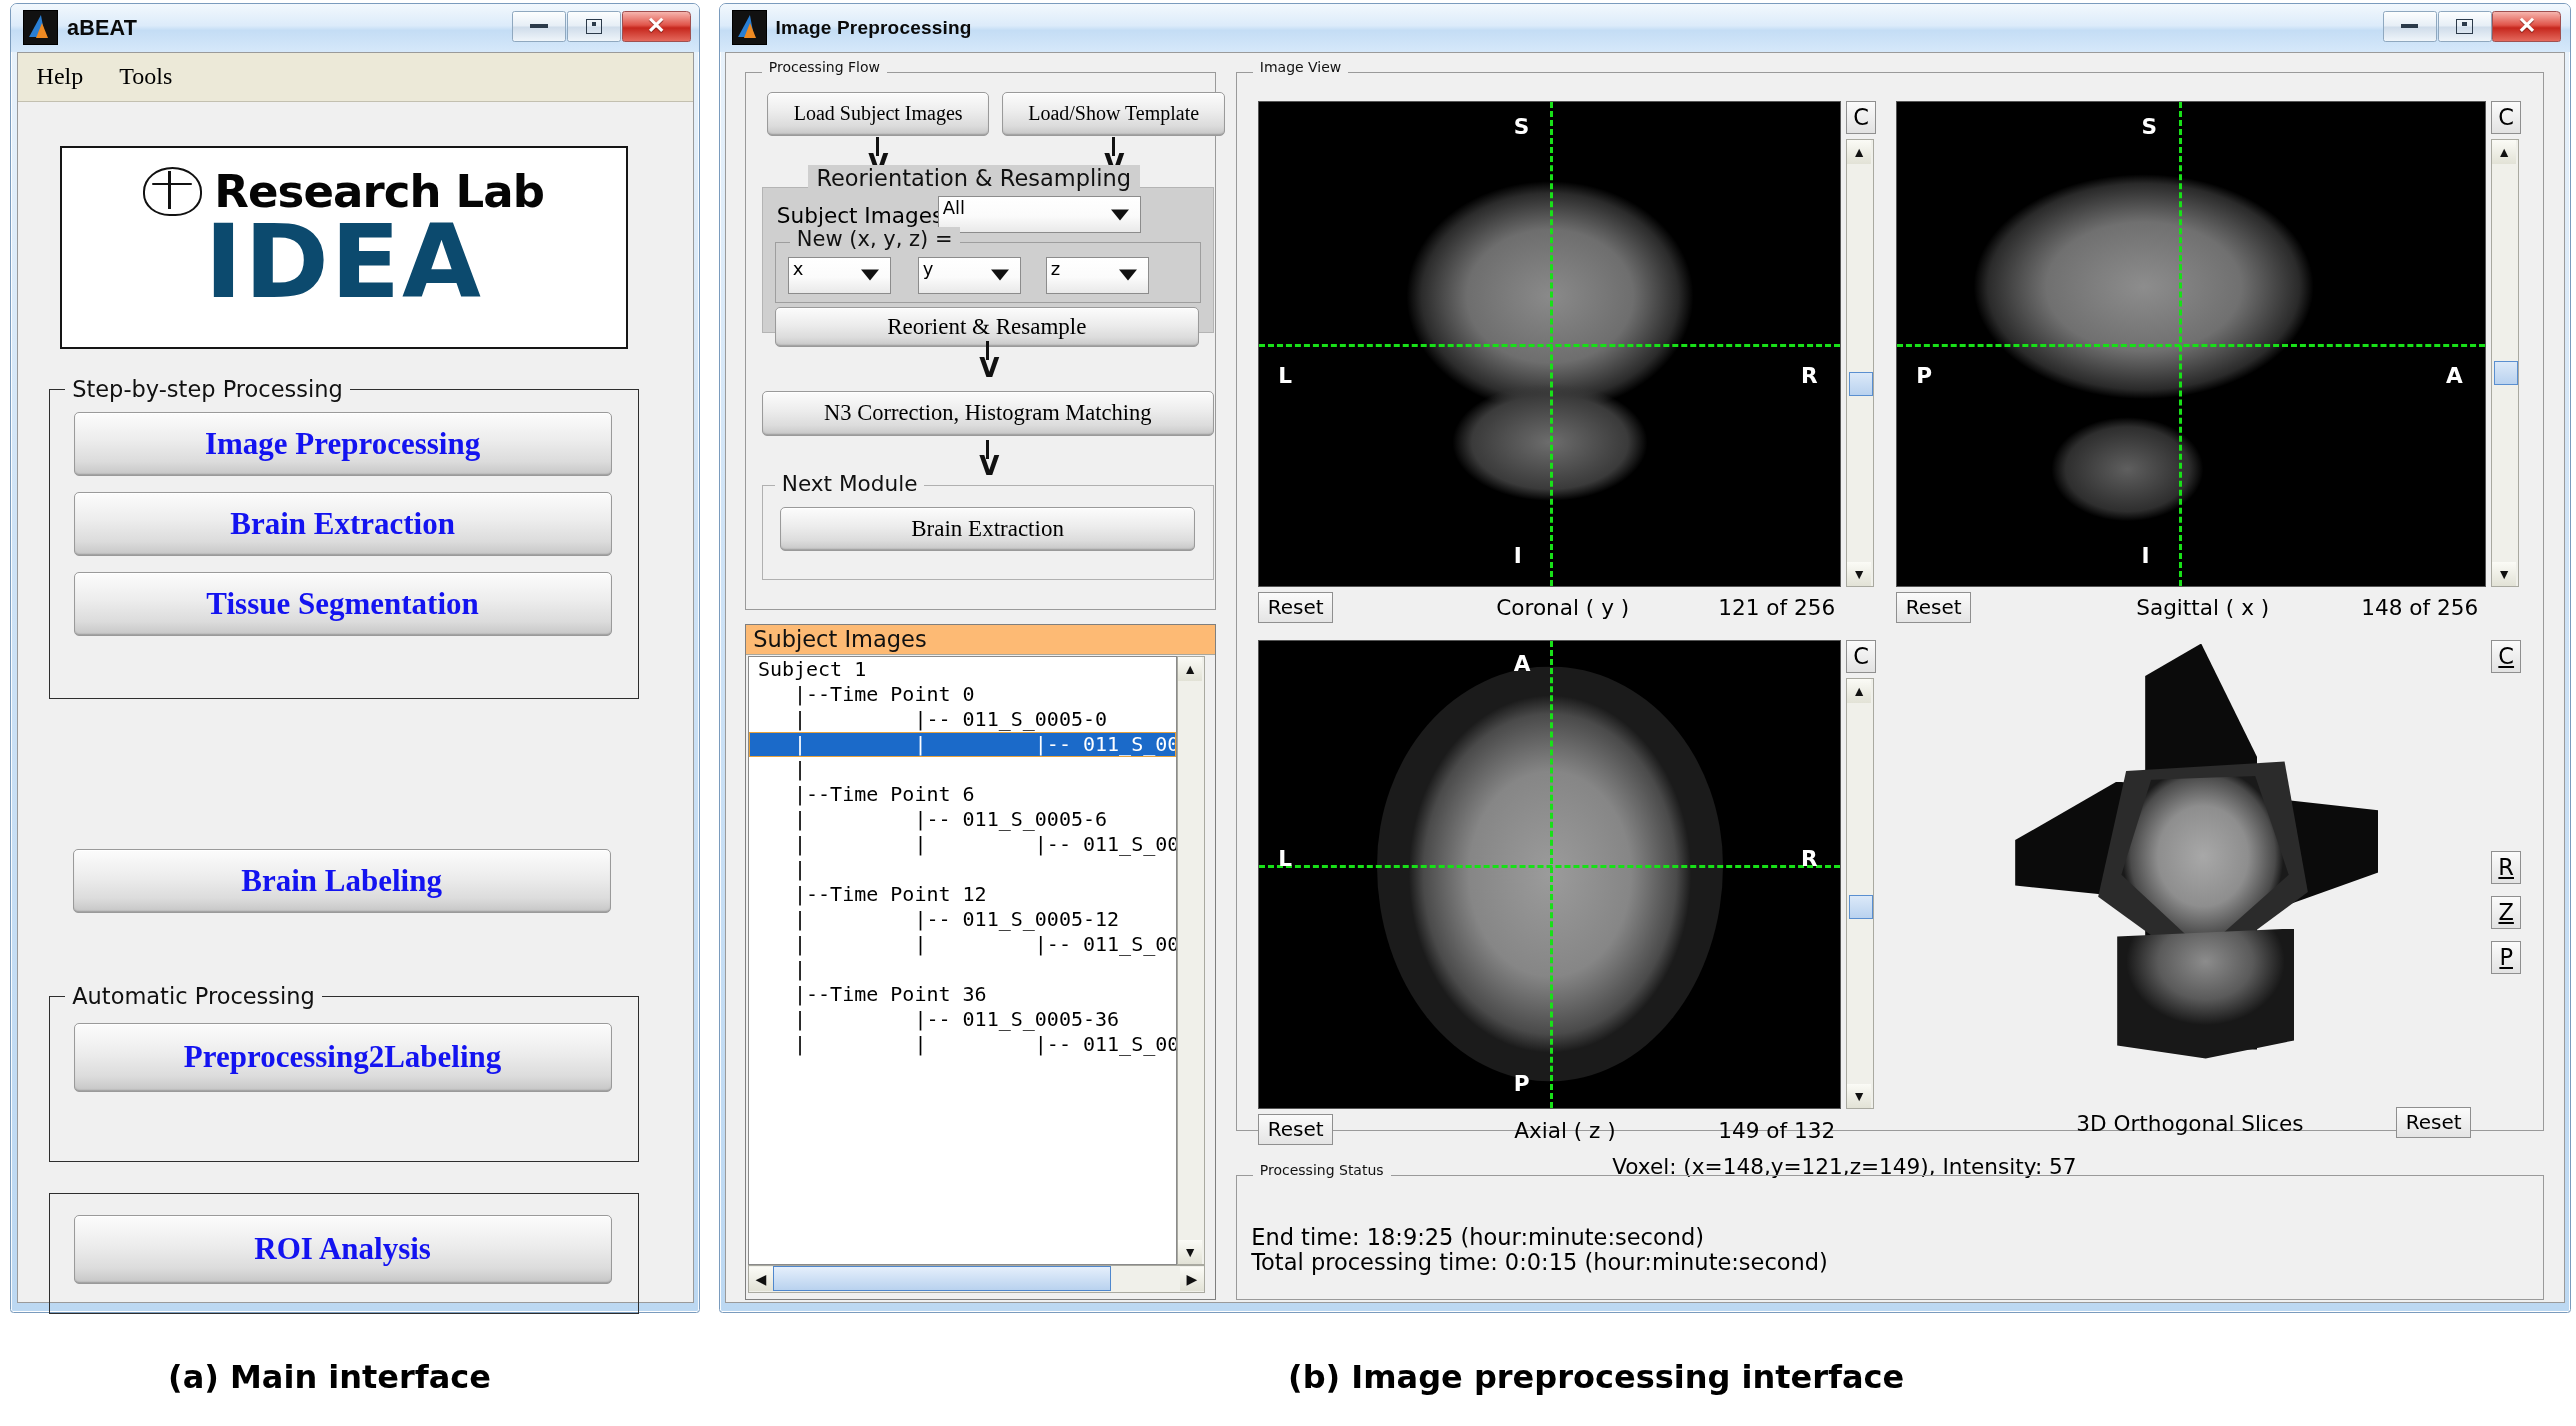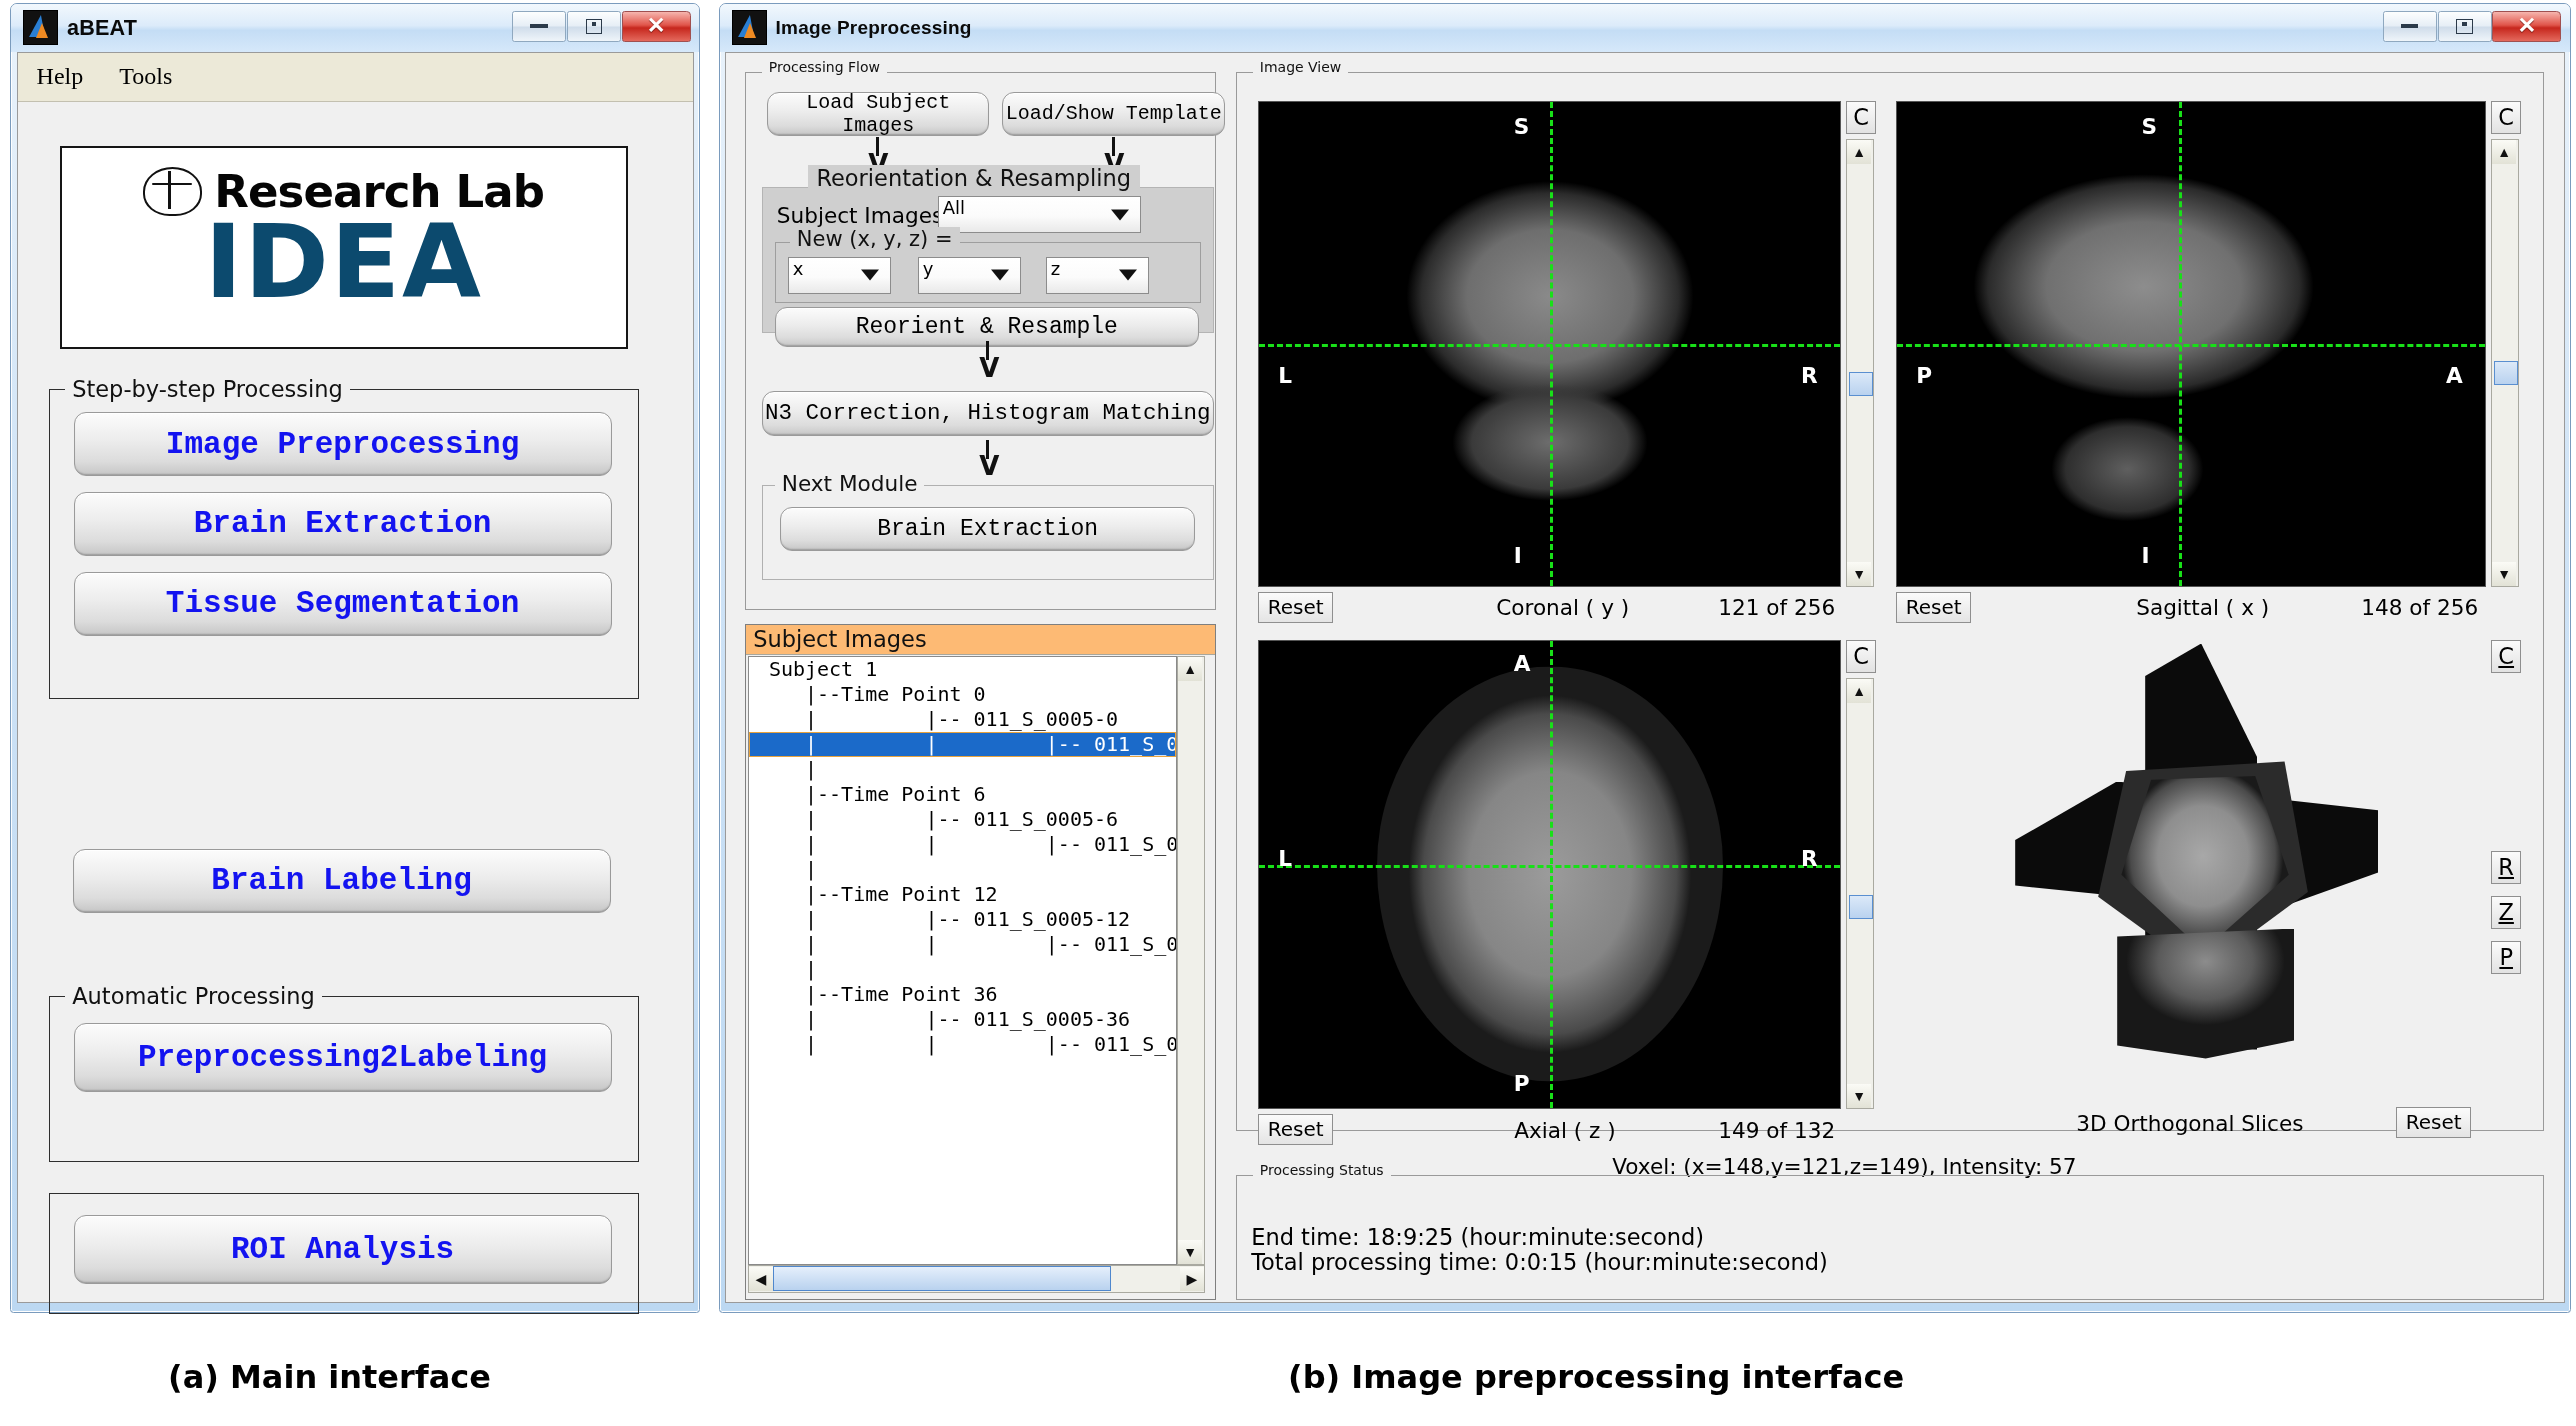--- a/index.html
+++ b/index.html
@@ -40,45 +40,45 @@
   .menu-item{font-size:24px;color:#000;margin-right:36px;font-family:Liberation Serif, serif;}
 
   
   .group{position:absolute;border:1.7px solid #2e2e2e;}
   .group>.legend{position:absolute;top:-14px;left:15.6px;background:#f0f0f0;padding:0 7px;
       font-size:22.5px;color:#111;font-family:"DejaVu Sans",sans-serif;white-space:nowrap;}
   .group.thin{border:0.9px solid #9a9a9a;}
   .group.thin>.legend{font-size:14px;}
 
   
-  .btn{border:0.9px solid #9a9a9a;border-radius:12px;
+  .btn{border:0.9px solid #9a9a9a;border-radius:5px;
       background:linear-gradient(180deg,#fcfcfc 0%,#ececec 45%,#dcdcdc 78%,#c6c6c6 100%);
       box-shadow:0 0.9px 0 rgba(255,255,255,.9) inset, 0 -1.7px 1.7px -0.9px rgba(0,0,0,.28) inset;
       display:flex;align-items:center;justify-content:center;text-align:center;color:#000;
-      font-family:Liberation Mono, monospace;}
+      font-family:Liberation Serif, serif;}
   .btn.blue{color:#1313f0;font-weight:bold;}
 
   
   #winA{left:10.4px;top:2.6px;width:688px;height:1308px;}
   #logoBox{position:absolute;left:42px;top:93px;width:564px;height:199px;background:#fff;border:2.6px solid #151515;}
   .logo-top{display:flex;align-items:center;justify-content:center;gap:12px;margin-top:17.3px;}
   .brain{width:55px;height:45px;border:2.6px solid #111;border-radius:50% 50% 45% 45%;position:relative;background:#fff;}
   .brain:before{content:"";position:absolute;left:23px;top:2.6px;width:2.6px;height:38px;background:#111;}
   .brain:after{content:"";position:absolute;left:7px;top:14px;width:40px;height:2.6px;background:#111;border-radius:1.7px;}
   .logo-rl{font-family:"DejaVu Sans",sans-serif;font-weight:bold;font-size:45px;letter-spacing:-0.9px;color:#050505;}
   .logo-idea{font-family:"DejaVu Sans",sans-serif;font-weight:bold;font-size:102px;line-height:.95;
        letter-spacing:1.7px;color:#0c4a6e;text-align:center;margin-top:-3.5px;}
 
   
   #winB{left:719px;top:2.6px;width:1850px;height:1308px;}
 
   
   .listbox{position:absolute;background:#fff;border:0.9px solid #8a8a8a;overflow:hidden;
       font-family:"DejaVu Sans Mono",monospace;font-size:20px;color:#000;}
-  .listrow{height:25px;line-height:25px;white-space:pre;padding-left:20px;}
+  .listrow{height:25px;line-height:25px;white-space:pre;padding-left:9px;}
   .listrow.sel{background:#1b6ac9;color:#fff;outline:1.7px solid #e8a33d;outline-offset:-1.7px;}
 
   
   .sb-v{position:absolute;width:26px;background:#f0f0ea;border:0.9px solid #a9a9a0;display:flex;flex-direction:column;justify-content:space-between;}
   .sb-h{position:absolute;height:26px;background:#f0f0ea;border:0.9px solid #a9a9a0;display:flex;align-items:center;}
   .sb-arrow{width:24px;height:24px;background:linear-gradient(180deg,#fbfbf6,#e2e2d6);
       display:flex;align-items:center;justify-content:center;font-size:14px;color:#111;flex:0 0 auto;}
   .sb-thumb-v{width:22.5px;height:22.5px;margin:0 0.9px;background:linear-gradient(180deg,#dce9f8,#b9d2ef);border:0.9px solid #5a8fd0;}
   .sb-thumb-h{height:22.5px;background:linear-gradient(180deg,#e5effb,#b9d2ef);border:0.9px solid #4f87cd;}
 

